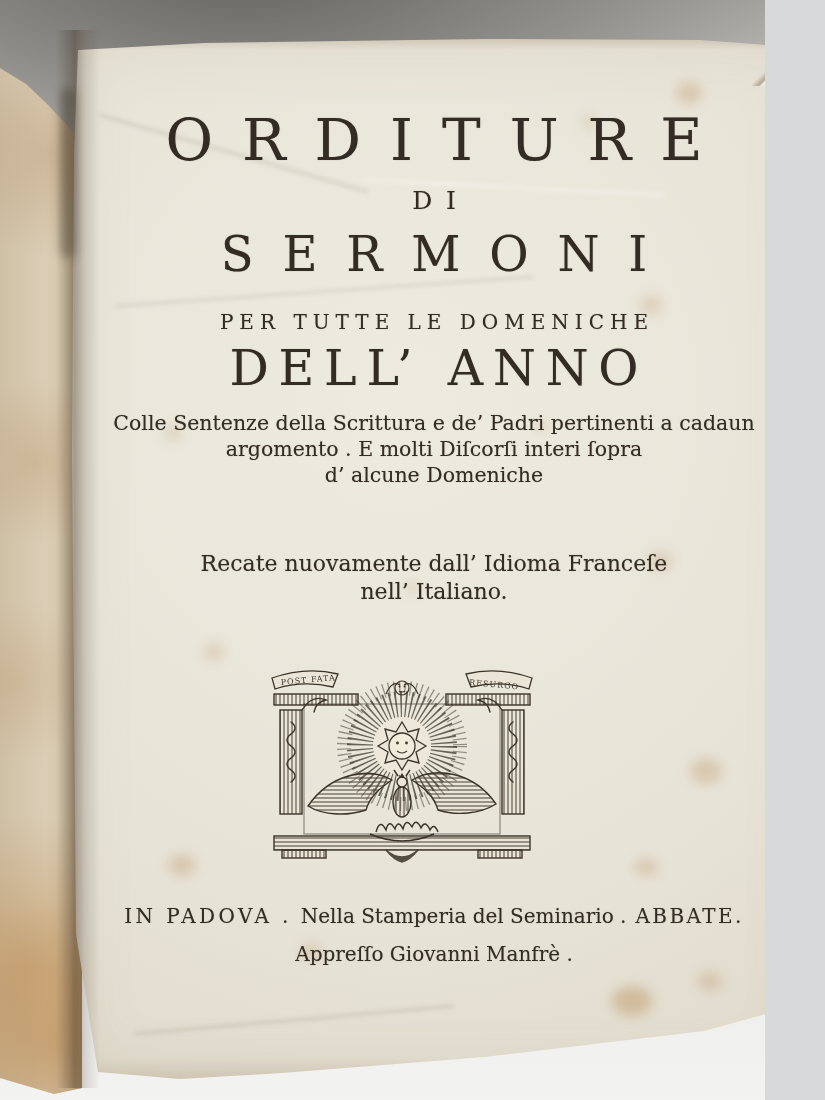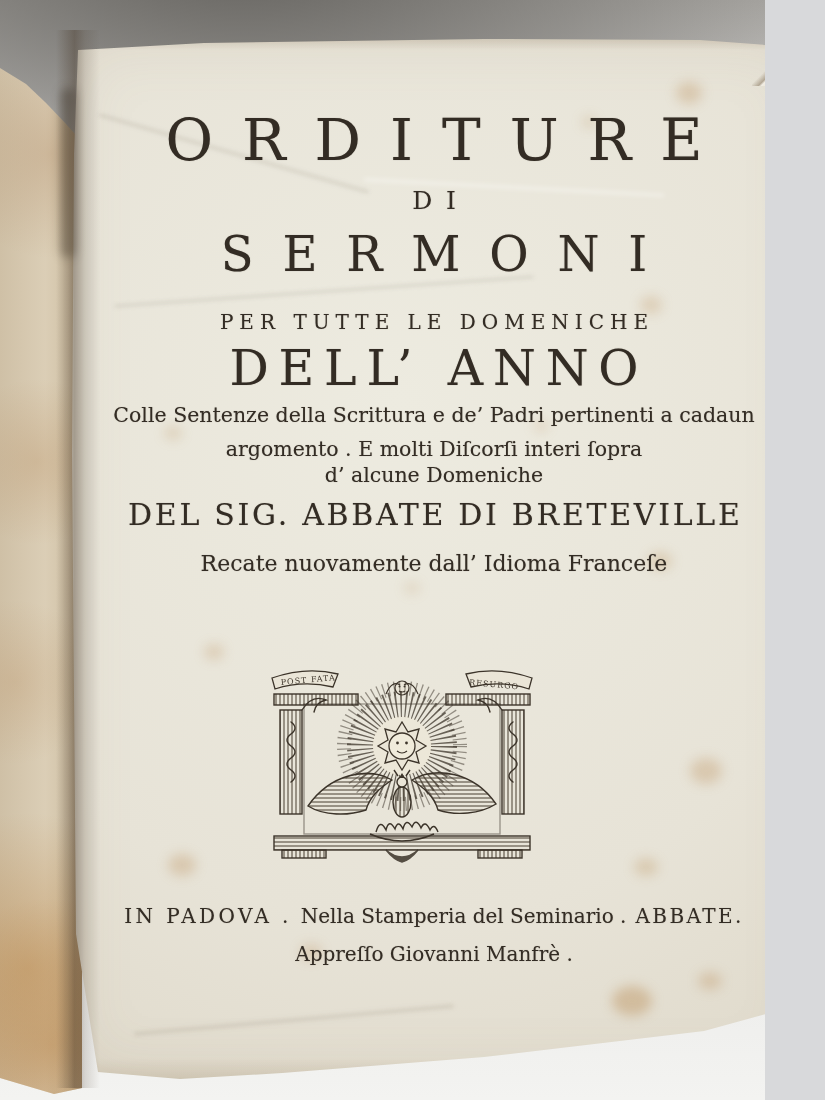--- a/index.html
+++ b/index.html
@@ -112,29 +112,27 @@
           <span>SERMONI</span>
         </div>
 
       <div class="line t-small-caps" style="top:276px">
           <span>PER TUTTE LE DOMENICHE</span>
         </div>
       <div class="line t-anno" style="top:306px">
           <span>DELL’ ANNO</span>
         </div>
 
-      <div class="line t-arg" style="top:368px">Colle Sentenze della Scrittura e de’ Padri pertinenti a cadaun</div>
+      <div class="line t-arg" style="top:376px">Colle Sentenze della Scrittura e de’ Padri pertinenti a cadaun</div>
       <div class="line t-arg" style="top:402px">argomento . E molti Diſcorſi interi ſopra</div>
       <div class="line t-arg" style="top:428px">d’ alcune Domeniche</div>
 
-      <div class="line t-author" style="top:463px">
-          <span>DEL SIG. ABBATE DI BRETEVILLE</span>
-        </div>
 
       <div class="line t-trans" style="top:516px">Recate nuovamente dall’ Idioma Franceſe</div>
+      <div class="line t-trans" style="top:544px">nell’ Italiano.</div>
 
       <div class="device-wrap">
         <svg class="device" width="272" height="204" viewBox="0 0 272 204">
           <defs>
             <pattern id="hv" width="4" height="6" patternUnits="userSpaceOnUse">
               <path d="M2 0 V6" stroke="#473d30" stroke-width="1"></path>
             </pattern>
             <pattern id="hh" width="6" height="4" patternUnits="userSpaceOnUse">
               <path d="M0 2 H6" stroke="#473d30" stroke-width="1"></path>
             </pattern>

